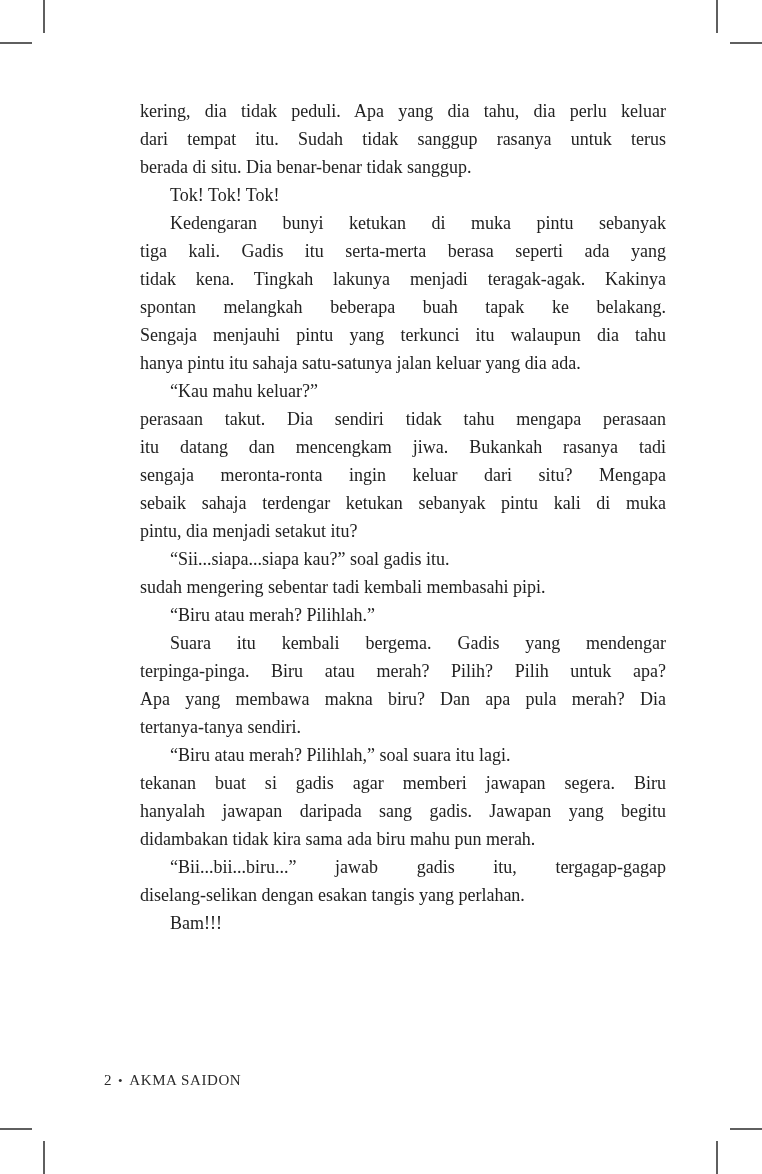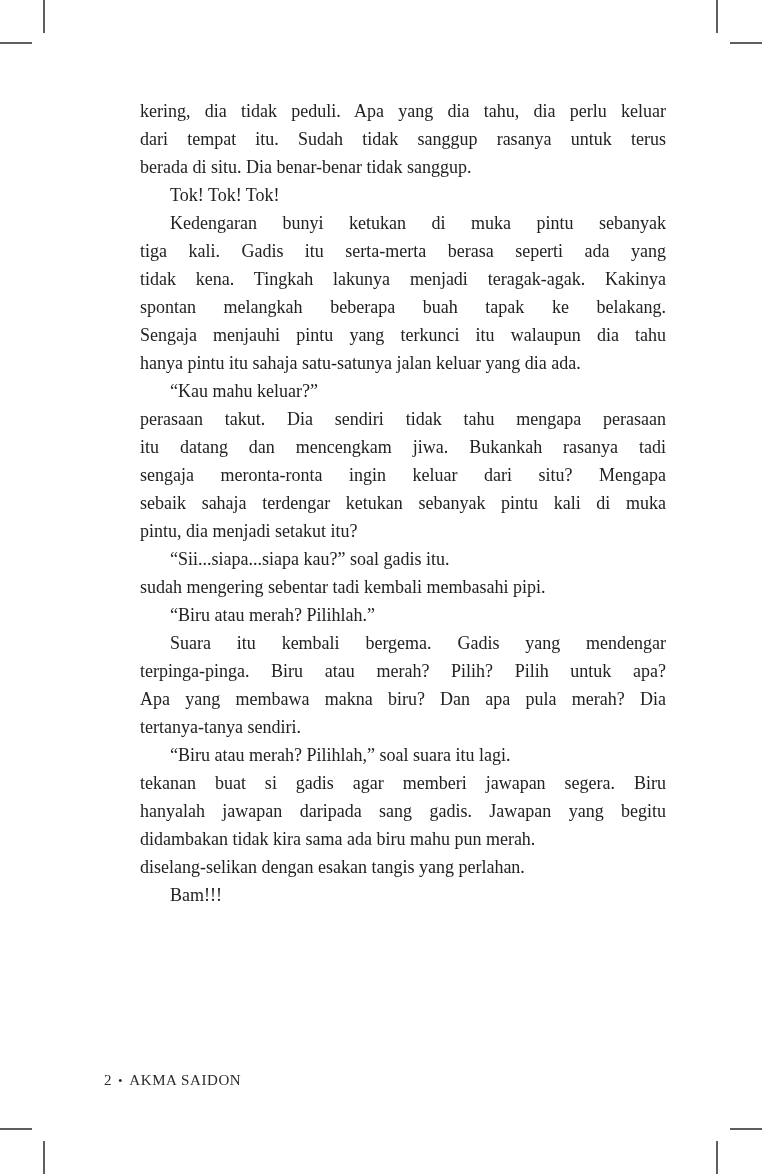--- a/index.html
+++ b/index.html
@@ -103,20 +103,21 @@
       <div class="line last">sudah mengering sebentar tadi kembali membasahi pipi.</div>
       <div class="line last indent">“Biru atau merah? Pilihlah.”</div>
       <div class="line indent">Suara itu kembali bergema. Gadis yang mendengar</div>
       <div class="line">terpinga-pinga. Biru atau merah? Pilih? Pilih untuk apa?</div>
       <div class="line">Apa yang membawa makna biru? Dan apa pula merah? Dia</div>
       <div class="line last">tertanya-tanya sendiri.</div>
       <div class="line last indent">“Biru atau merah? Pilihlah,” soal suara itu lagi.</div>
       <div class="line">tekanan buat si gadis agar memberi jawapan segera. Biru</div>
       <div class="line">hanyalah jawapan daripada sang gadis. Jawapan yang begitu</div>
       <div class="line last">didambakan tidak kira sama ada biru mahu pun merah.</div>
+      <div class="line indent">“Bii...bii...biru...” jawab gadis itu, tergagap-gagap</div>
       <div class="line last">diselang-selikan dengan esakan tangis yang perlahan.</div>
       <div class="line last indent">Bam!!!</div>
     </div>
 
   <div class="footer">
     <span>2</span><span class="sep">•</span><span>AKMA SAIDON</span>
   </div>
 
 </div>
 

